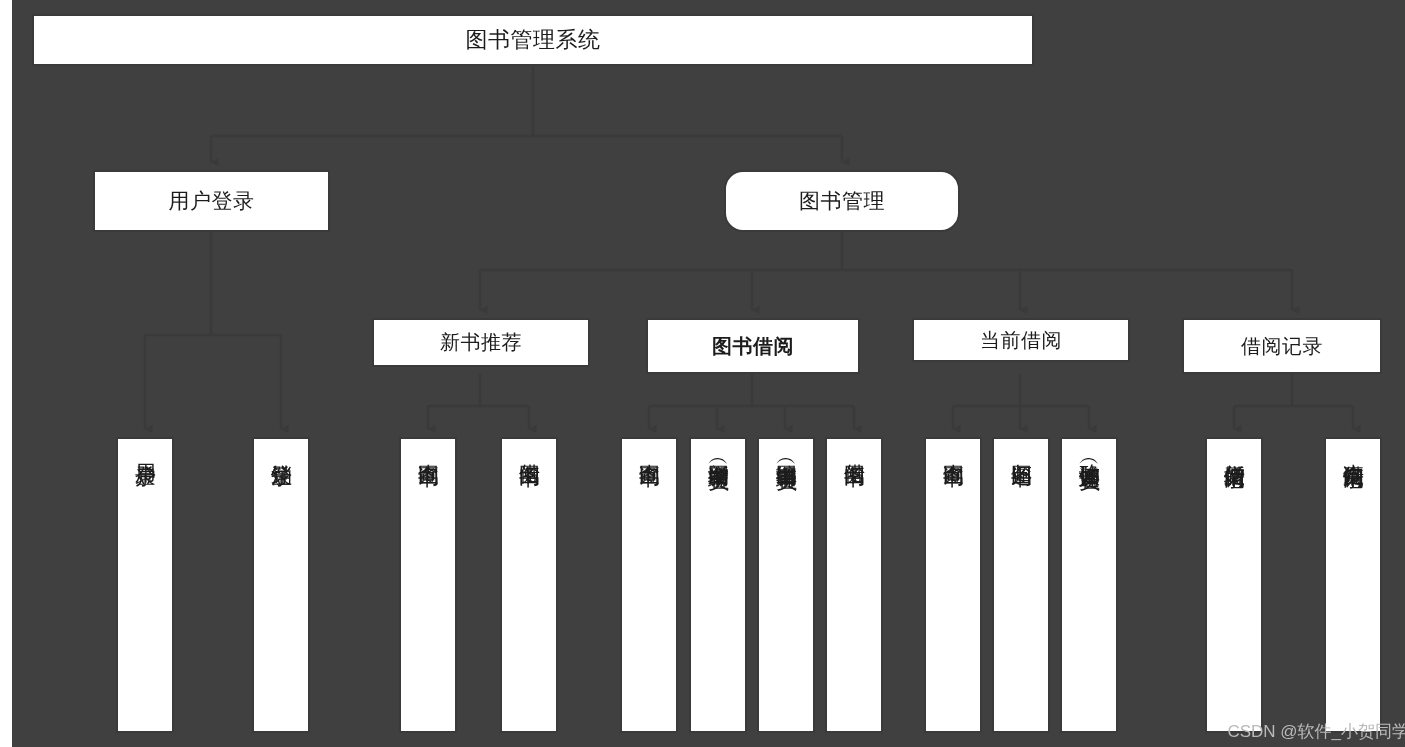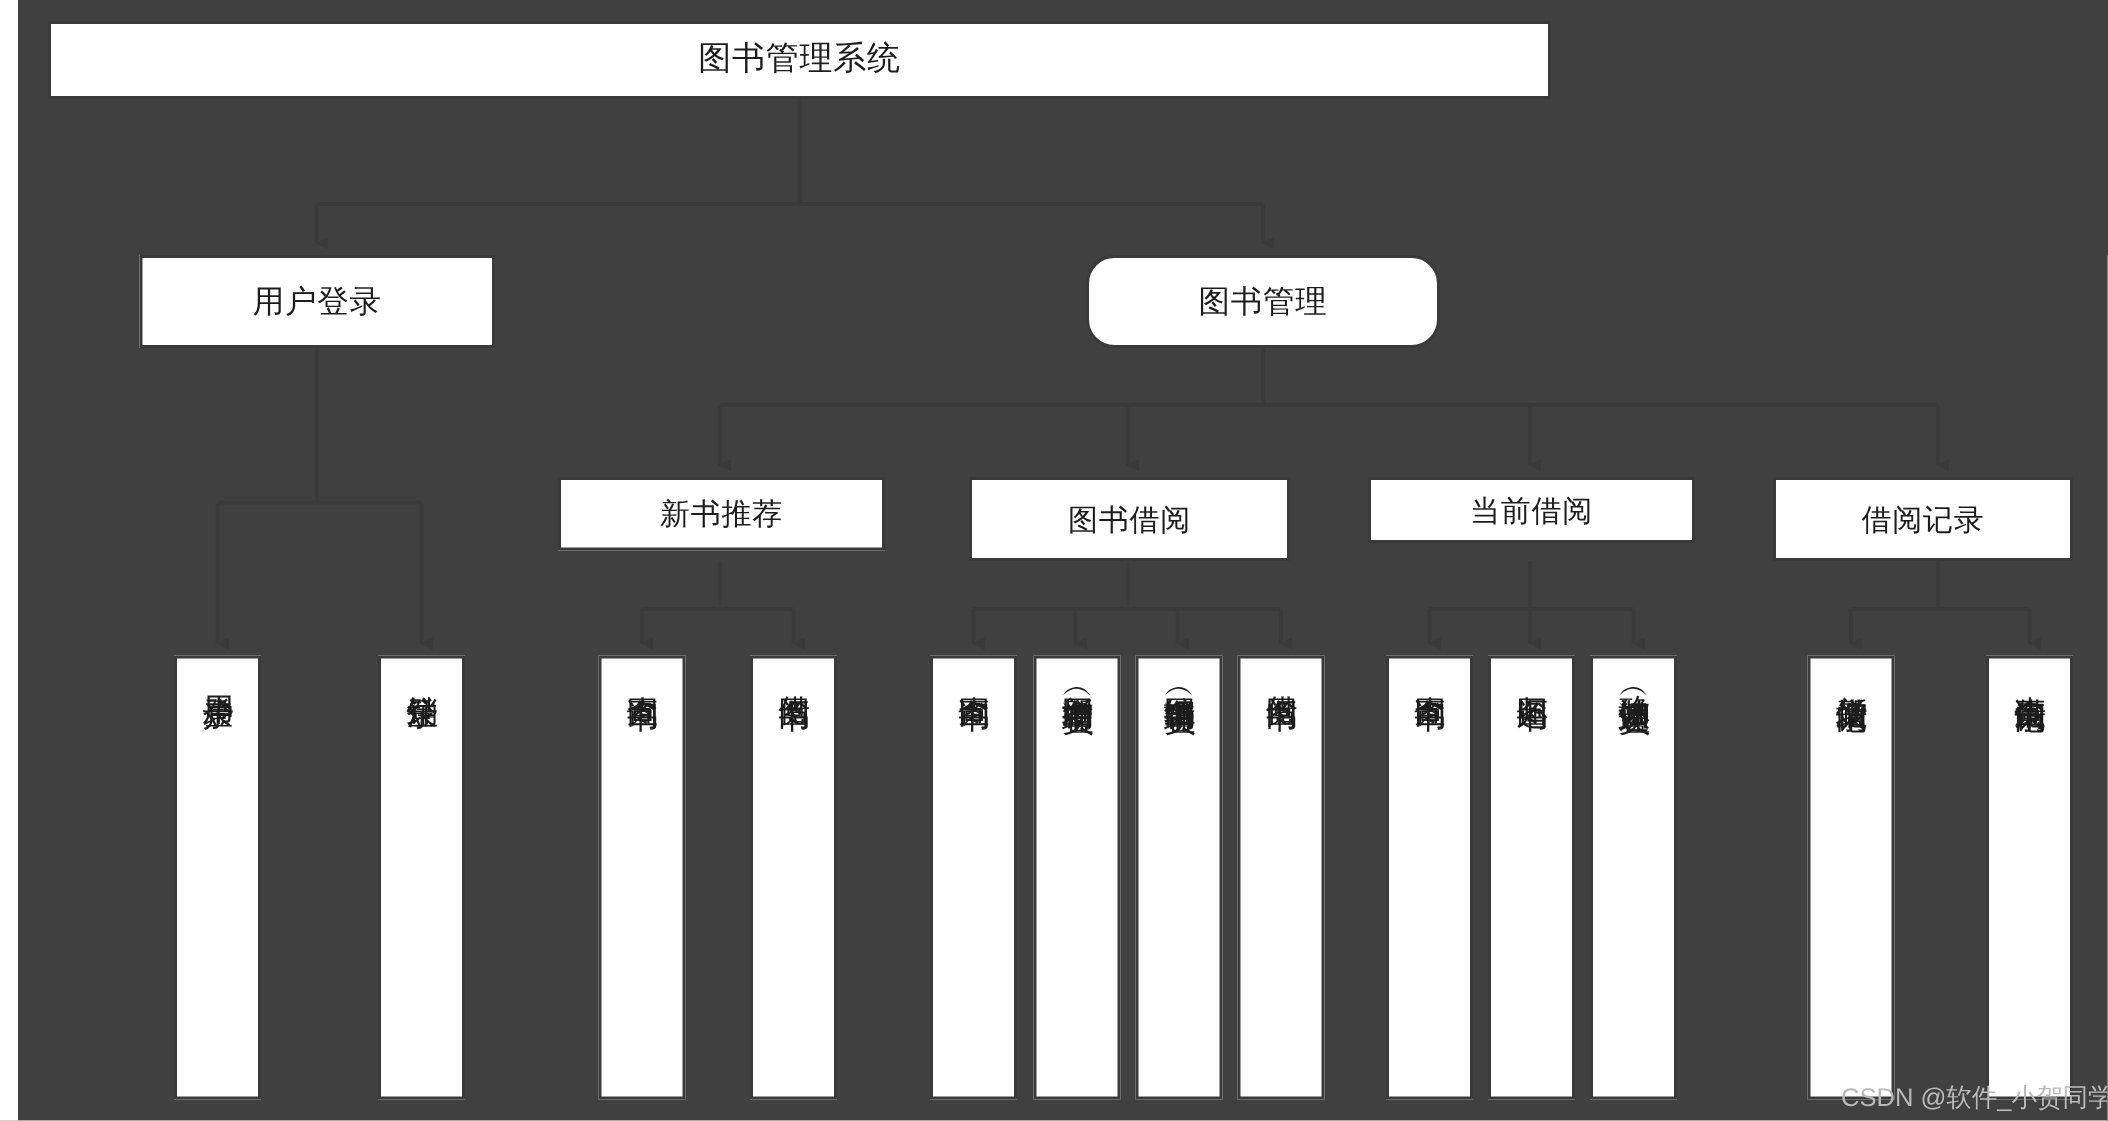--- a/index.html
+++ b/index.html
@@ -136,21 +136,21 @@
   <div class="node level1" style="left:81px; top:170px; width:237px; height:62px;">
     <span class="label">用户登录</span>
   </div>
   <div class="node level1" style="left:712px; top:170px; width:236px; height:62px;border-radius:19px;">
     <span class="label">图书管理</span>
   </div>
 
   <div class="node level2" style="left:360px; top:318px; width:218px; height:49px;text-align:right;">
     <span class="label">新书推荐</span>
   </div>
-  <div class="node level2" style="left:634px; top:318px; width:214px; height:56px;">
+  <div class="node level2" style="left:634px; top:318px; width:214px; height:56px;font-weight:bold;">
     <span class="label">图书借阅</span>
   </div>
   <div class="node level2" style="left:900px; top:318px; width:218px; height:44px;">
     <span class="label">当前借阅</span>
   </div>
   <div class="node level2" style="left:1170px; top:318px; width:200px; height:56px;">
     <span class="label">借阅记录</span>
   </div>
 
   <div class="node leaf" style="left:104px; top:437px; width:58px; height:296px;">

